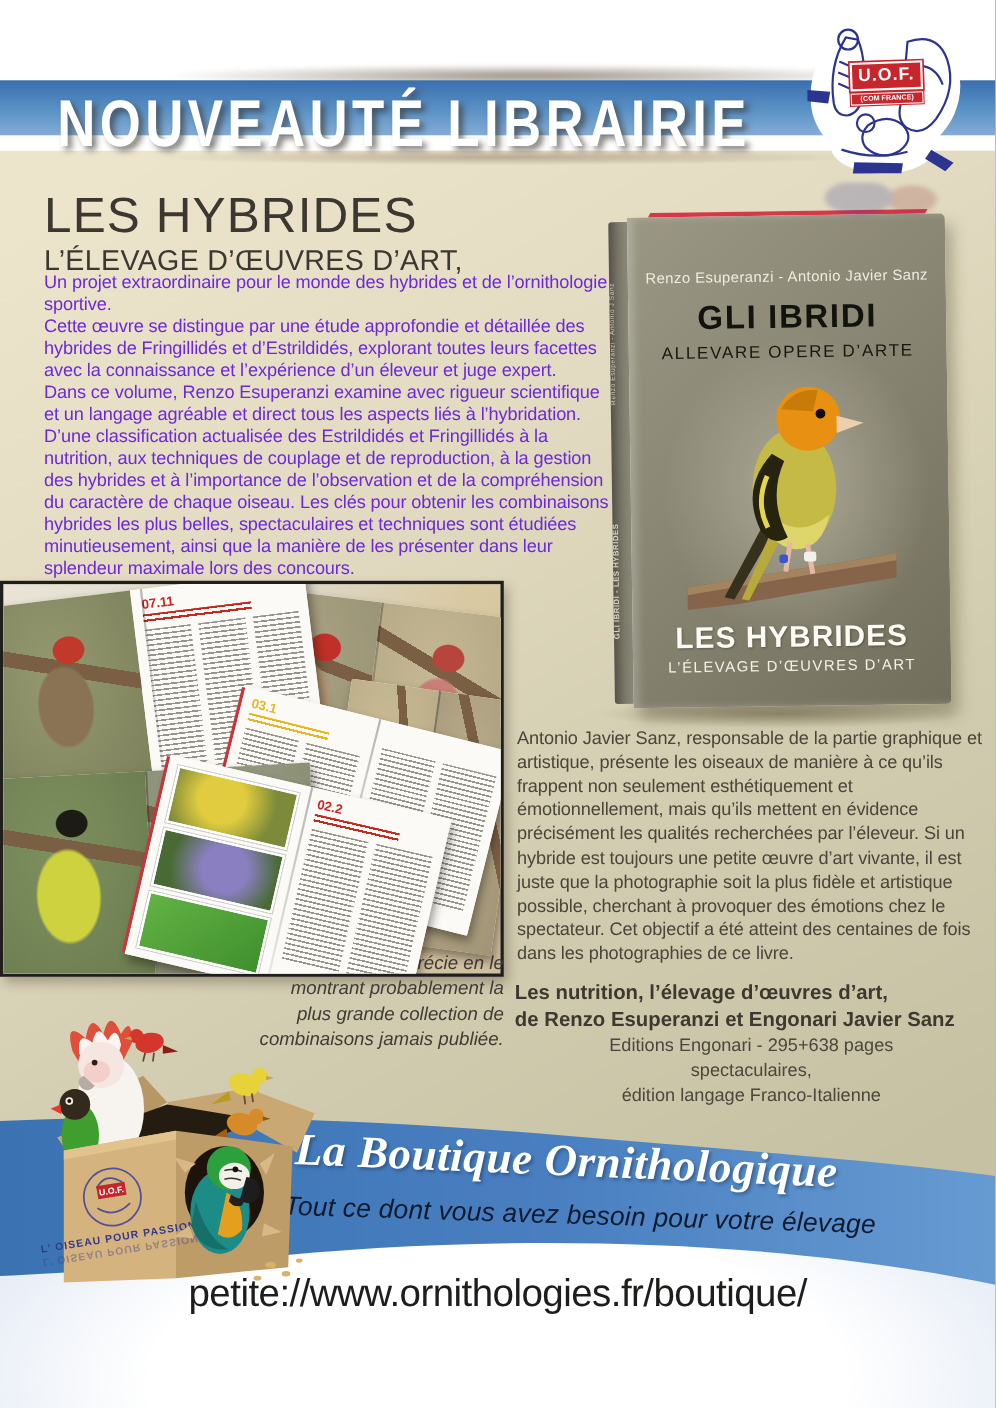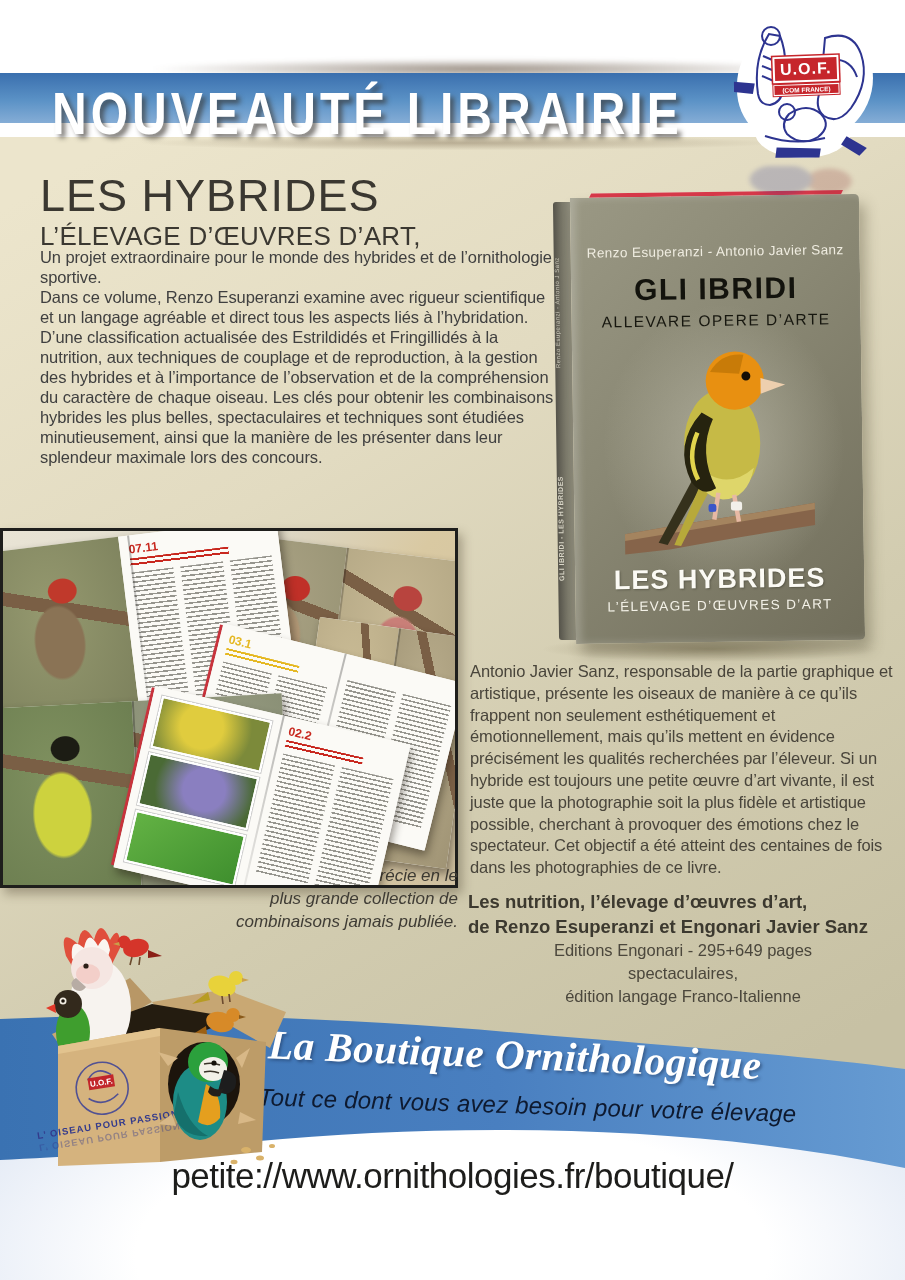--- a/index.html
+++ b/index.html
@@ -38,21 +38,21 @@
     color:#fff;font-weight:700;font-size:6.5px;text-align:center;padding:1px 0;}
   .logo-reflect{position:absolute;top:148px;left:20px;width:120px;height:34px;opacity:.22;
     filter:blur(2px);
     background:radial-gradient(40% 70% at 30% 40%, #2d3490 0 60%, transparent 70%),
                radial-gradient(30% 60% at 70% 45%, #8a2d34 0 55%, transparent 70%);}
 
   
   .headline{position:absolute;left:40px;top:172px;color:#3b3831;}
   .headline h1{margin:0;font-size:45px;font-weight:400;letter-spacing:1px;line-height:1.05;}
   .headline h2{margin:2px 0 0 0;font-size:26px;font-weight:400;letter-spacing:.3px;text-align:right;}
-  .intro{position:absolute;left:40px;top:247px;width:518px;color:#404040;
+  .intro{position:absolute;left:40px;top:247px;width:518px;color:#6d28d9;
     font-size:16.5px;line-height:20px;letter-spacing:-.1px;}
   .intro p{margin:0;}
 
   
   .montage{position:absolute;left:0;top:528px;width:452px;height:354px;border:3px solid #1e1e1c;
     overflow:hidden;box-shadow:4px 6px 10px rgba(60,50,30,.35);
     background:linear-gradient(125deg,#e9e4d5 0%,#ddd8c8 38%,#d9c9a2 62%,#cfc0a0 100%);}
   .mbook{position:absolute;display:flex;background:#f6f5f1;border-radius:2px;
     box-shadow:3px 5px 9px rgba(30,25,15,.45);}
   .mbook .gutter{position:absolute;left:50%;top:0;bottom:0;width:2px;
@@ -171,20 +171,21 @@
     <div class="logo-reflect"></div>
   </div>
 
   <div class="headline">
     <h1>LES HYBRIDES</h1>
     <h2>L’ÉLEVAGE D’ŒUVRES D’ART,</h2>
   </div>
 
   <div class="intro">
     <p>Un projet extraordinaire pour le monde des hybrides et de l’ornithologie sportive.</p>
+    <p>Cette œuvre se distingue par une étude approfondie et détaillée des hybrides de Fringillidés et d’Estrildidés, explorant toutes leurs facettes avec la connaissance et l’expérience d’un éleveur et juge expert.</p>
     <p>Dans ce volume, Renzo Esuperanzi examine avec rigueur scientifique et un langage agréable et direct tous les aspects liés à l’hybridation. D’une classification actualisée des Estrildidés et Fringillidés à la nutrition, aux techniques de couplage et de reproduction, à la gestion des hybrides et à l’importance de l’observation et de la compréhension du caractère de chaque oiseau. Les clés pour obtenir les combinaisons hybrides les plus belles, spectaculaires et techniques sont étudiées minutieusement, ainsi que la manière de les présenter dans leur splendeur maximale lors des concours.</p>
   </div>
 
   <div class="montage">
     <div class="mbook redge" style="left:-14px;top:4px;width:300px;height:196px;transform:rotate(-7deg);z-index:2">
       <div class="pg ph" style="--bg1:#95996f;--bg2:#6d7251;--body:#8a7355;--head:#c0392b;--hx:56%;--hy:24%;--by:50%;--bang:16deg"></div>
       <div class="pg tx">
         <div class="lbl red">07.11</div>
         <div class="subbars red"></div>
         <div class="cols">
@@ -284,27 +285,28 @@
       <div class="cov-title-fr">LES HYBRIDES</div>
       <div class="cov-sub-fr">L’ÉLEVAGE D’ŒUVRES D’ART</div>
     </div>
   </div>
 
   <div class="sanz">Antonio Javier Sanz, responsable de la partie graphique et artistique, présente les oiseaux de manière à ce qu’ils frappent non seulement esthétiquement et émotionnellement, mais qu’ils mettent en évidence précisément les qualités recherchées par l’éleveur. Si un hybride est toujours une petite œuvre d’art vivante, il est juste que la photographie soit la plus fidèle et artistique possible, cherchant à provoquer des émotions chez le spectateur. Cet objectif a été atteint des centaines de fois dans les photographies de ce livre.</div>
 
   <div class="bookinfo">
     <div class="b1">Les nutrition, l’élevage d’œuvres d’art,</div>
     <div class="b1">de Renzo Esuperanzi et Engonari Javier Sanz</div>
-    <div class="b2">Editions Engonari - 295+649 pages</div>
+    <div class="b2">Editions Engonari - 295+638 pages</div>
     <div class="b2">spectaculaires,</div>
     <div class="b2">édition langage Franco-Italienne</div>
   </div>
 
   <div class="quote">
     <div>Un luxe pour les sens, un livre que l’on apprécie en le</div>
+    <div>montrant probablement la</div>
     <div>plus grande collection de</div>
     <div>combinaisons jamais publiée.</div>
   </div>
 
   <svg class="bandsvg" width="905" height="215" viewBox="0 0 905 215">
     <defs>
       <linearGradient id="bandgrad" x1="0" y1="0" x2="1" y2="0">
         <stop offset="0" stop-color="#3a72b2"></stop>
         <stop offset="0.55" stop-color="#497fc0"></stop>
         <stop offset="1" stop-color="#669bd2"></stop>

